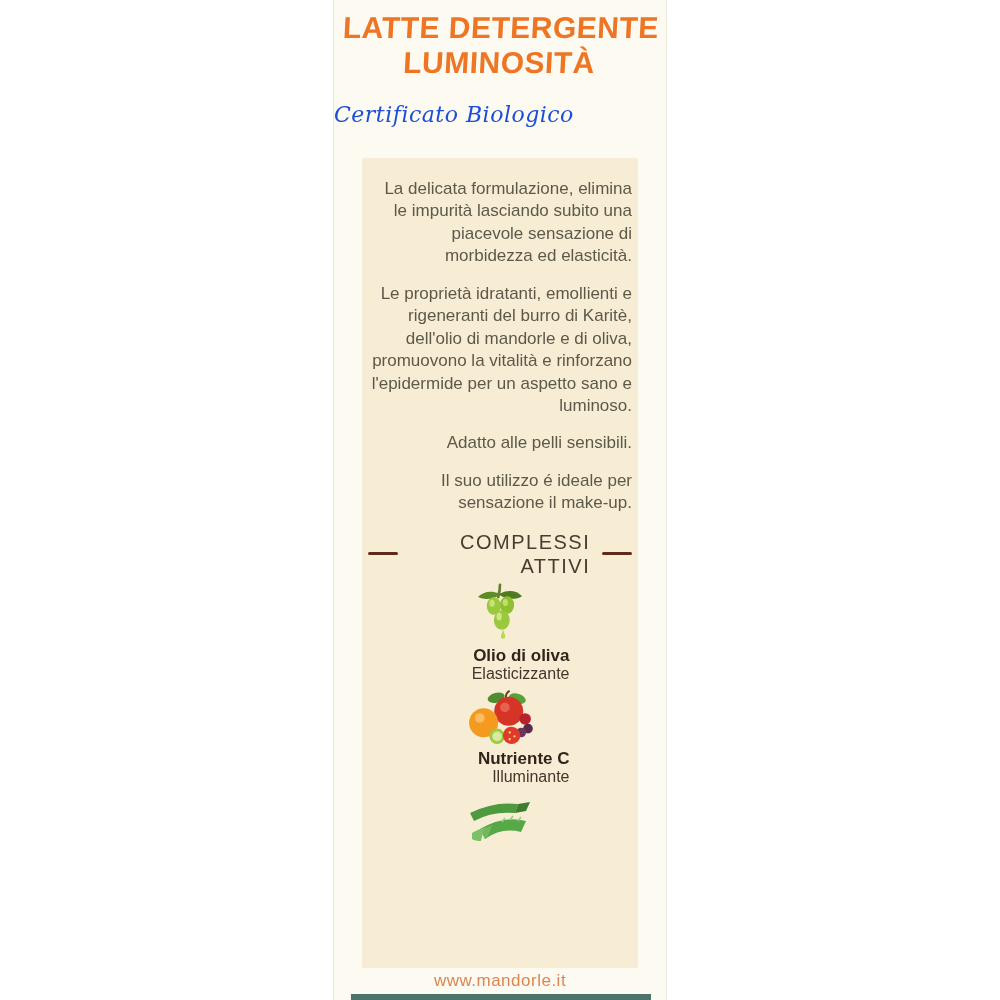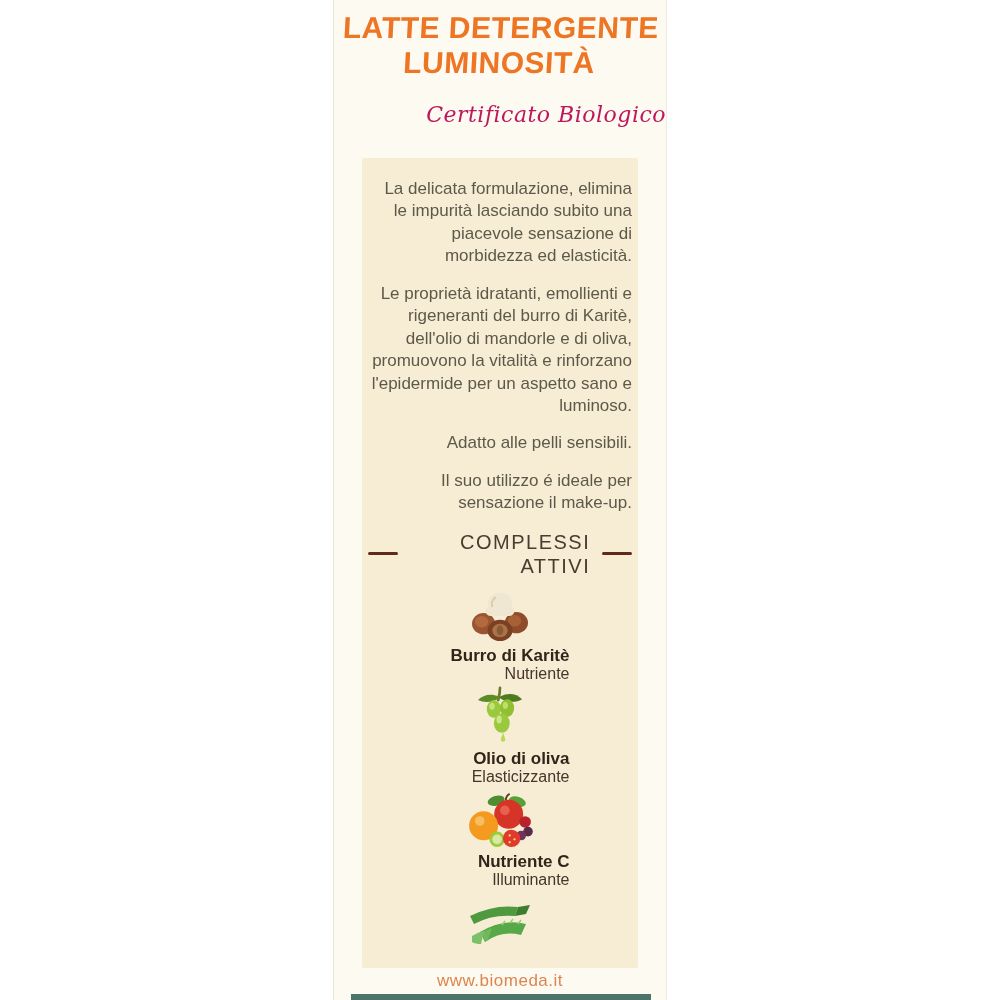--- a/index.html
+++ b/index.html
@@ -10,23 +10,23 @@
     position:absolute; left:333px; top:0; width:334px; height:1000px;
     background:#fdfaf1;
     border-left:1px solid #e9e5da; border-right:1px solid #efebe1;
   }
 
   .title { position:absolute; top:10px; left:0; right:0; text-align:center;
     color:#ed7524; font-weight:800; font-size:30px; line-height:35px;
     letter-spacing:0.5px; transform:skewX(-3deg); }
   .title .t2 { display:block; }
 
-  .subtitle { position:absolute; top:102px; left:0; right:0; text-align:right;
+  .subtitle { position:absolute; top:102px; left:0; right:0; text-align:left;
     font-family:"DejaVu Serif", serif; font-style:italic;
-    color:#be185d; font-size:22px; letter-spacing:0.5px; }
+    color:#1d4ed8; font-size:22px; letter-spacing:0.5px; }
 
   .cream-box { position:absolute; top:158px; left:28px; right:28px; bottom:32px;
     background:#f7edd5; border-radius:2px; padding:20px 6px 0; text-align:right; }
 
   .cream-box p { font-size:17px; line-height:1.32; color:#5d5949; margin:0 0 15px; }
 
   .actives-header { margin-top:14px; display:flex; align-items:center; justify-content:center;
     color:#4a3c2f; font-size:20px; letter-spacing:1.5px; line-height:24px; }
   .dash { display:inline-block; width:34px; height:3px; background:#5f2b1b; border-radius:2px; }
   .dash.left { margin-right:12px; } .dash.right { margin-left:12px; }
@@ -61,37 +61,20 @@
       <p>Il suo utilizzo é ideale per sensazione il make-up.</p>
 
       <div class="actives-header">
         <span class="dash left"></span>
         <span>COMPLESSI ATTIVI</span>
         <span class="dash right"></span>
       </div>
 
       <div class="actives-grid">
 
-        <div class="active-item">
-          <div class="icon-box">
-            <svg width="62" height="56" viewBox="0 0 64 58">
-              <ellipse cx="15" cy="38" rx="12" ry="11" fill="#9a5430"></ellipse>
-              <ellipse cx="49" cy="37" rx="12" ry="11" fill="#8f4c2a"></ellipse>
-              <ellipse cx="13" cy="36" rx="7" ry="6" fill="#b06a3e"></ellipse>
-              <ellipse cx="47" cy="35" rx="7" ry="6" fill="#a86036"></ellipse>
-              <path d="M32 6 C23 6 18 13 20 20 C16 22 16 29 22 30 L42 30 C48 29 48 22 44 20 C46 12 41 6 32 6 Z" fill="#efe7d1"></path>
-              <path d="M27 11 C24 13 23 17 24 20" stroke="#d9ccab" stroke-width="2" fill="none" stroke-linecap="round"></path>
-              <ellipse cx="32" cy="45" rx="13" ry="11" fill="#7c4023"></ellipse>
-              <ellipse cx="32" cy="45" rx="8" ry="7" fill="#a8744a"></ellipse>
-              <ellipse cx="32" cy="45" rx="3.5" ry="5" fill="#8a5a34"></ellipse>
-            </svg>
-          </div>
-          <div class="active-name">Burro di Karitè</div>
-          <div class="active-prop">Nutriente</div>
-        </div>
 
         <div class="active-item">
           <div class="icon-box">
             <svg width="54" height="60" viewBox="0 0 54 68">
               <path d="M27 2 C27 8 26 12 25 16" stroke="#6a7a2c" stroke-width="3" fill="none" stroke-linecap="round"></path>
               <path d="M26 12 C16 8 8 10 2 16 C10 20 20 18 26 14 Z" fill="#5b8c26"></path>
               <path d="M27 12 C37 7 46 9 52 15 C44 20 33 18 27 14 Z" fill="#4e7a20"></path>
               <ellipse cx="20" cy="26" rx="8" ry="10" fill="#9ac93e"></ellipse>
               <ellipse cx="18" cy="23" rx="3" ry="4" fill="#c6e27a"></ellipse>
               <ellipse cx="35" cy="25" rx="8" ry="10" fill="#8fc030"></ellipse>
@@ -140,17 +123,17 @@
               <path d="M4 34 Q10 30 16 29 L13 42 Q7 42 4 40 Z" fill="#7cc168"></path>
               <path d="M34 23 l3 -4 M42 21 l3 -4 M50 22 l3 -4" stroke="#8ed07a" stroke-width="1.5"></path>
             </svg>
           </div>
 
         </div>
 
       </div>
     </div>
 
-    <div class="website">www.biomeda.it</div>
+    <div class="website">www.mandorle.it</div>
     <div class="bottom-bar"></div>
 
   </div>
 </div>
 
 </body></html>

